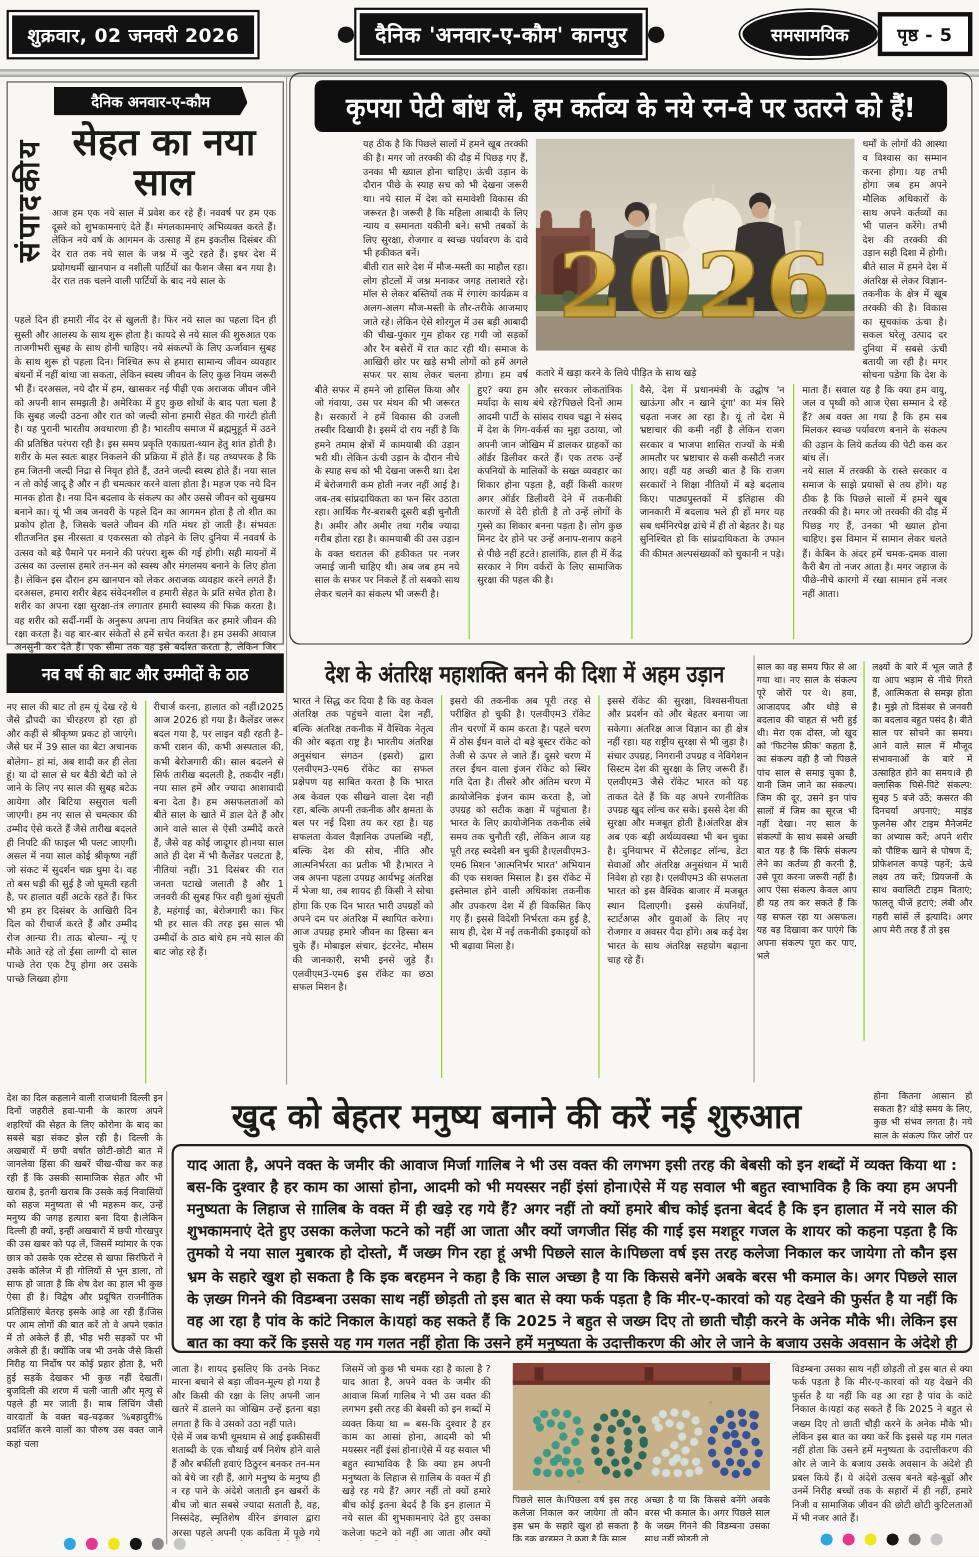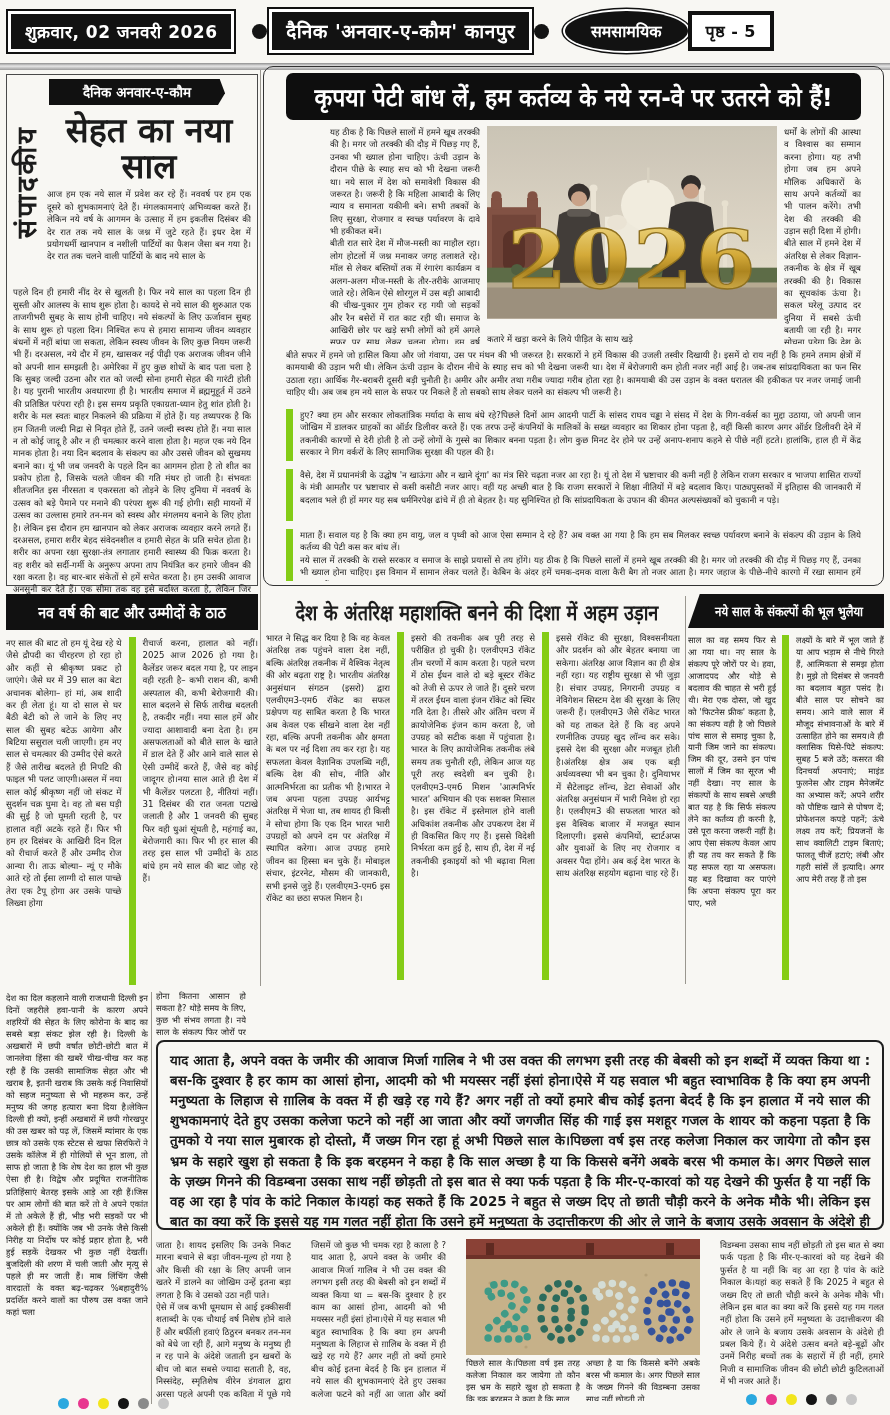--- a/index.html
+++ b/index.html
@@ -1,33 +1,33 @@
 <!DOCTYPE html>
 <html lang="hi"><head>
 <meta charset="utf-8">
 <style>
   html,body{margin:0;padding:0;background:#e9e7e2;}
   .page{position:relative;width:890px;height:1415px;background:#f8f7f3;
         font-family:"DejaVu Sans",sans-serif;color:#1b1b1b;overflow:hidden;margin:0 auto;}
   
-  .header{position:absolute;left:6px;top:5px;width:768px;height:52px;display:flex;align-items:center;}
+  .header{position:absolute;left:6px;top:5px;width:878px;height:52px;display:flex;align-items:center;}
   .framed{border:2px solid #111;background:#fff;padding:3px;}
   .framed-inner{background:#121212;color:#fff;font-weight:bold;font-size:17px;padding:6px 14px;white-space:nowrap;letter-spacing:.5px;}
   .framed-inner.light{background:#fff;color:#111;font-size:16px;padding:5px 14px;}
   .pagebox{background:#111;padding:4px;}
   .spacer{flex:1;}
   .dot{width:15px;height:15px;border-radius:50%;background:#141414;flex:none;}
   .oval{background:#121212;color:#fff;font-weight:bold;font-size:16px;border-radius:50%;
         padding:9px 26px;white-space:nowrap;box-shadow:0 0 0 2px #fff,0 0 0 3.5px #111;}
   .header-rule{position:absolute;left:0;top:63px;width:890px;height:7px;
         background:linear-gradient(#8f8f8f,#e6e6e6 45%,#9a9a9a);}
   
   .btxt{font-size:8.6px;line-height:1.44;text-align:justify;overflow:hidden;white-space:pre-wrap;}
   .cols{display:flex;}
-  .cols>div+div{border-left:7px solid #84cc16;padding-left:7px;}
+  .cols>div+div{border-left:1px solid #84cc16;padding-left:7px;}
   .vrule{position:absolute;width:1px;background:#9a978f;}
   
   .editorial{position:absolute;left:6px;top:74px;width:252px;height:512px;border:1.5px solid #4a4a4a;padding:4px 6px;box-sizing:border-box;}
   .ed-kicker{margin:0 26px 0 36px;background:#111;color:#fff;text-align:center;font-weight:bold;font-size:13.5px;
              padding:4px 0;clip-path:polygon(0 0,97% 0,100% 55%,96% 100%,0 100%);}
   .ed-side{position:absolute;left:2px;top:12px;width:34px;height:190px;display:flex;align-items:center;justify-content:center;}
   .ed-side span{writing-mode:vertical-rl;transform:rotate(180deg);font-size:27px;font-weight:bold;letter-spacing:3px;white-space:nowrap;}
   .ed-title{margin:8px 0 4px 34px;text-align:center;font-size:34px;font-weight:bold;line-height:1.05;}
   .ed-top{margin-left:34px;}
   .ed-rest{margin-top:2px;height:318px;}
@@ -35,21 +35,21 @@
   .lead{position:absolute;left:263px;top:66px;width:621px;height:520px;border:1.5px solid #333;border-radius:10px;
         padding:6px 22px;box-sizing:border-box;}
   .lead-headline{background:#0e0e0e;border-radius:7px;color:#fff;text-align:center;font-weight:bold;
         font-size:24.5px;padding:7px 2px;white-space:nowrap;overflow:hidden;}
   .lead-headline span{display:inline-block;transform:scaleX(.94);transform-origin:center;}
   .lead-top{display:flex;gap:7px;margin-top:6px;height:218px;}
   .lead-colL{width:150px;flex:none;margin-left:44px;}
   .lead-photo{width:290px;flex:none;display:flex;flex-direction:column;}
   .lead-caption{font-size:8.6px;margin-top:14px;white-space:nowrap;overflow:hidden;}
   .lead-colR{flex:1;}
-  .lead-bottom{display:flex;gap:8px;margin-top:5px;height:232px;flex-direction:column;}
+  .lead-bottom{display:flex;gap:8px;margin-top:5px;height:232px;}
   .lead-bottom>div{flex:1;}
   
   .nyw{position:absolute;left:6px;top:594px;width:252px;height:392px;}
   .band-head-dark{background:#111;color:#fff;text-align:center;font-weight:bold;font-size:15.5px;padding:7px 0;white-space:nowrap;overflow:hidden;}
   .band-head-dark span{display:inline-block;transform:scaleX(.92);transform-origin:center;}
   .nyw-cols{margin-top:7px;height:348px;gap:7px;}
   .nyw-cols>div{flex:1;}
   .space{position:absolute;left:266px;top:594px;width:414px;height:392px;}
   .space-head{text-align:right;font-weight:bold;font-size:21px;white-space:nowrap;overflow:hidden;padding:4px 0 6px;}
   .space-head span{display:inline-block;transform:scaleX(.86);transform-origin:center;}
@@ -216,33 +216,33 @@
       <span>देश के अंतरिक्ष महाशक्ति बनने की दिशा में अहम उड़ान</span>
     </div>
     <div class="space-cols cols">
       <div class="btxt">भारत ने सिद्ध कर दिया है कि वह केवल अंतरिक्ष तक पहुंचने वाला देश नहीं, बल्कि अंतरिक्ष तकनीक में वैश्विक नेतृत्व की ओर बढ़ता राष्ट्र है। भारतीय अंतरिक्ष अनुसंधान संगठन (इसरो) द्वारा एलवीएम3-एम6 रॉकेट का सफल प्रक्षेपण यह साबित करता है कि भारत अब केवल एक सीखने वाला देश नहीं रहा, बल्कि अपनी तकनीक और क्षमता के बल पर नई दिशा तय कर रहा है। यह सफलता केवल वैज्ञानिक उपलब्धि नहीं, बल्कि देश की सोच, नीति और आत्मनिर्भरता का प्रतीक भी है।भारत ने जब अपना पहला उपग्रह आर्यभट्ट अंतरिक्ष में भेजा था, तब शायद ही किसी ने सोचा होगा कि एक दिन भारत भारी उपग्रहों को अपने दम पर अंतरिक्ष में स्थापित करेगा। आज उपग्रह हमारे जीवन का हिस्सा बन चुके हैं। मोबाइल संचार, इंटरनेट, मौसम की जानकारी, सभी इनसे जुड़े हैं। एलवीएम3-एम6 इस रॉकेट का छठा सफल मिशन है।</div>
       <div class="btxt">इसरो की तकनीक अब पूरी तरह से परीक्षित हो चुकी है। एलवीएम3 रॉकेट तीन चरणों में काम करता है। पहले चरण में ठोस ईंधन वाले दो बड़े बूस्टर रॉकेट को तेजी से ऊपर ले जाते हैं। दूसरे चरण में तरल ईंधन वाला इंजन रॉकेट को स्थिर गति देता है। तीसरे और अंतिम चरण में क्रायोजेनिक इंजन काम करता है, जो उपग्रह को सटीक कक्षा में पहुंचाता है। भारत के लिए क्रायोजेनिक तकनीक लंबे समय तक चुनौती रही, लेकिन आज यह पूरी तरह स्वदेशी बन चुकी है।एलवीएम3-एम6 मिशन 'आत्मनिर्भर भारत' अभियान की एक सशक्त मिसाल है। इस रॉकेट में इस्तेमाल होने वाली अधिकांश तकनीक और उपकरण देश में ही विकसित किए गए हैं। इससे विदेशी निर्भरता कम हुई है, साथ ही, देश में नई तकनीकी इकाइयों को भी बढ़ावा मिला है।</div>
       <div class="btxt">इससे रॉकेट की सुरक्षा, विश्वसनीयता और प्रदर्शन को और बेहतर बनाया जा सकेगा। अंतरिक्ष आज विज्ञान का ही क्षेत्र नहीं रहा। यह राष्ट्रीय सुरक्षा से भी जुड़ा है। संचार उपग्रह, निगरानी उपग्रह व नेविगेशन सिस्टम देश की सुरक्षा के लिए जरूरी हैं। एलवीएम3 जैसे रॉकेट भारत को यह ताकत देते हैं कि वह अपने रणनीतिक उपग्रह खुद लॉन्च कर सके। इससे देश की सुरक्षा और मजबूत होती है।अंतरिक्ष क्षेत्र अब एक बड़ी अर्थव्यवस्था भी बन चुका है। दुनियाभर में सैटेलाइट लॉन्च, डेटा सेवाओं और अंतरिक्ष अनुसंधान में भारी निवेश हो रहा है। एलवीएम3 की सफलता भारत को इस वैश्विक बाजार में मजबूत स्थान दिलाएगी। इससे कंपनियों, स्टार्टअप्स और युवाओं के लिए नए रोजगार व अवसर पैदा होंगे। अब कई देश भारत के साथ अंतरिक्ष सहयोग बढ़ाना चाह रहे हैं।</div>
     </div>
   </div>
 
   <div class="reso">
-    <div class="reso-head">
-      <span>नये साल के संकल्पों की भूल भुलैया</span>
-    </div>
     <div class="reso-cols cols">
       <div class="btxt" style="font-size:8.3px;">साल का वह समय फिर से आ गया था। नए साल के संकल्प पूरे जोरों पर थे। हवा, आजादपद और थोड़े से बदलाव की चाहत से भरी हुई थी। मेरा एक दोस्त, जो खुद को 'फिटनेस फ्रीक' कहता है, का संकल्प वही है जो पिछले पांच साल से समाइ चुका है, यानी जिम जाने का संकल्प। जिम की दूर, उसने इन पांच सालों में जिम का सूरज भी नहीं देखा। नए साल के संकल्पों के साथ सबसे अच्छी बात यह है कि सिर्फ संकल्प लेने का कर्तव्य ही करनी है, उसे पूरा करना जरूरी नहीं है।आप ऐसा संकल्प केवल आप ही यह तय कर सकते हैं कि यह सफल रहा या असफल। यह बड़ दिखावा कर पाएंगे कि अपना संकल्प पूरा कर पाए, भले</div>
       <div class="btxt" style="font-size:8.3px;">लक्ष्यों के बारे में भूल जाते हैं या आप भड़ाम से नीचे गिरते हैं, आत्मिकता से समझ होता है। मुझे तो दिसंबर से जनवरी का बदलाव बहुत पसंद है। बीते साल पर सोचने का समय। आने वाले साल में मौजूद संभावनाओं के बारे में उत्साहित होने का समय।वे ही क्लासिक घिसे-पिटे संकल्प: सुबह 5 बजे उठें; कसरत की दिनचर्या अपनाएं; माइंड फुलनेस और टाइम मैनेजमेंट का अभ्यास करें; अपने शरीर को पौष्टिक खाने से पोषण दें; प्रोफेशनल कपड़े पहनें; ऊंचे लक्ष्य तय करें; प्रियजनों के साथ क्वालिटी टाइम बिताएं; फालतू चीजें हटाएं; लंबी और गहरी सांसें लें इत्यादि। अगर आप मेरी तरह हैं तो इस</div>
     </div>
   </div>
 
   <div class="rail btxt" style="font-size:8.4px;">देश का दिल कहलाने वाली राजधानी दिल्ली इन दिनों जहरीले हवा-पानी के कारण अपने शहरियों की सेहत के लिए कोरोना के बाद का सबसे बड़ा संकट झेल रही है। दिल्ली के अखबारों में छपी वर्षांत छोटी-छोटी बात में जानलेवा हिंसा की खबरें चीख-चीख कर कह रही हैं कि उसकी सामाजिक सेहत और भी खराब है, इतनी खराब कि उसके कई निवासियों को सहज मनुष्यता से भी महरूम कर, उन्हें मनुष्य की जगह हत्यारा बना दिया है।लेकिन दिल्ली ही क्यों, इन्हीं अखबारों में छपी गोरखपुर की उस खबर को पढ़ लें, जिसमें म्यांमार के एक छात्र को उसके एक स्टेटस से खफा सिरफिरों ने उसके कॉलेज में ही गोलियों से भून डाला, तो साफ हो जाता है कि शेष देश का हाल भी कुछ ऐसा ही है। विद्वेष और प्रदूषित राजनीतिक प्रतिहिंसाएं बेतरह इसके आड़े आ रही हैं।जिस पर आम लोगों की बात करें तो वे अपने एकांत में तो अकेले हैं ही, भीड़ भरी सड़कों पर भी अकेले ही हैं। क्योंकि जब भी उनके जैसे किसी निरीह या निर्दोष पर कोई प्रहार होता है, भरी हुई सड़कें देखकर भी कुछ नहीं देखतीं। बुजदिली की शरण में चली जाती और मृत्यु से पहले ही मर जाती हैं। माब लिंचिंग जैसी वारदातों के वक्त बढ़-चढ़कर %बहादुरी% प्रदर्शित करने वालों का पौरुष उस वक्त जाने कहां चला</div>
 
   <div class="bh">
     <div class="bh-row1">
+      <div class="bh-headline">
+        <span>खुद को बेहतर मनुष्य बनाने की करें नई शुरुआत</span>
+      </div>
       <div class="bh-side btxt">होना कितना आसान हो सकता है? थोड़े समय के लिए, कुछ भी संभव लगता है। नये साल के संकल्प फिर जोरों पर हैं।</div>
     </div>
 
     <div class="bh-intro">याद आता है, अपने वक्त के जमीर की आवाज मिर्जा गालिब ने भी उस वक्त की लगभग इसी तरह की बेबसी को इन शब्दों में व्यक्त किया था : बस-कि दुश्वार है हर काम का आसां होना, आदमी को भी मयस्सर नहीं इंसां होना।ऐसे में यह सवाल भी बहुत स्वाभाविक है कि क्या हम अपनी मनुष्यता के लिहाज से ग़ालिब के वक्त में ही खड़े रह गये हैं? अगर नहीं तो क्यों हमारे बीच कोई इतना बेदर्द है कि इन हालात में नये साल की शुभकामनाएं देते हुए उसका कलेजा फटने को नहीं आ जाता और क्यों जगजीत सिंह की गाई इस मशहूर गजल के शायर को कहना पड़ता है कि तुमको ये नया साल मुबारक हो दोस्तो, मैं जख्म गिन रहा हूं अभी पिछले साल के।पिछला वर्ष इस तरह कलेजा निकाल कर जायेगा तो कौन इस भ्रम के सहारे खुश हो सकता है कि इक बरहमन ने कहा है कि साल अच्छा है या कि किससे बनेंगे अबके बरस भी कमाल के। अगर पिछले साल के ज़ख्म गिनने की विडम्बना उसका साथ नहीं छोड़ती तो इस बात से क्या फर्क पड़ता है कि मीर-ए-कारवां को यह देखने की फुर्सत है या नहीं कि वह आ रहा है पांव के कांटे निकाल के।यहां कह सकते हैं कि 2025 ने बहुत से जख्म दिए तो छाती चौड़ी करने के अनेक मौके भी। लेकिन इस बात का क्या करें कि इससे यह गम गलत नहीं होता कि उसने हमें मनुष्यता के उदात्तीकरण की ओर ले जाने के बजाय उसके अवसान के अंदेशे ही प्रबल किये हैं।</div>
 
     <div class="bh-row3">
       <div class="bh-colA btxt">जाता है। शायद इसलिए कि उनके निकट मारना बचाने से बड़ा जीवन-मूल्य हो गया है और किसी की रक्षा के लिए अपनी जान खतरे में डालने का जोखिम उन्हें इतना बड़ा लगता है कि वे उसको उठा नहीं पाते।
 ऐसे में जब कभी धूमधाम से आई इक्कीसवीं शताब्दी के एक चौथाई वर्ष निशेष होने वाले हैं और बर्फीली हवाएं ठिठुरन बनकर तन-मन को बेधे जा रही हैं, आगे मनुष्य के मनुष्य ही न रह पाने के अंदेशे जताती इन खबरों के बीच जो बात सबसे ज्यादा सताती है, वह, निस्संदेह, स्मृतिशेष वीरेन डंगवाल द्वारा अरसा पहले अपनी एक कविता में पूछे गये इस सवाल के अनुत्तरित रह जाने से पैदा हुई है = आखिर हमने कैसा समाज रच डाला है,</div>
       <div class="bh-colB btxt">जिसमें जो कुछ भी चमक रहा है काला है ?याद आता है, अपने वक्त के जमीर की आवाज मिर्जा गालिब ने भी उस वक्त की लगभग इसी तरह की बेबसी को इन शब्दों में व्यक्त किया था = बस-कि दुश्वार है हर काम का आसां होना, आदमी को भी मयस्सर नहीं इंसां होना।ऐसे में यह सवाल भी बहुत स्वाभाविक है कि क्या हम अपनी मनुष्यता के लिहाज से ग़ालिब के वक्त में ही खड़े रह गये हैं? अगर नहीं तो क्यों हमारे बीच कोई इतना बेदर्द है कि इन हालात में नये साल की शुभकामनाएं देते हुए उसका कलेजा फटने को नहीं आ जाता और क्यों जगजीत सिंह की गाई इस मशहूर गजल के शायर को कहना पड़ता है कि तुमको ये नया साल मुबारक हो दोस्तो, मैं जख्म गिन रहा हूं अभी</div>
 

